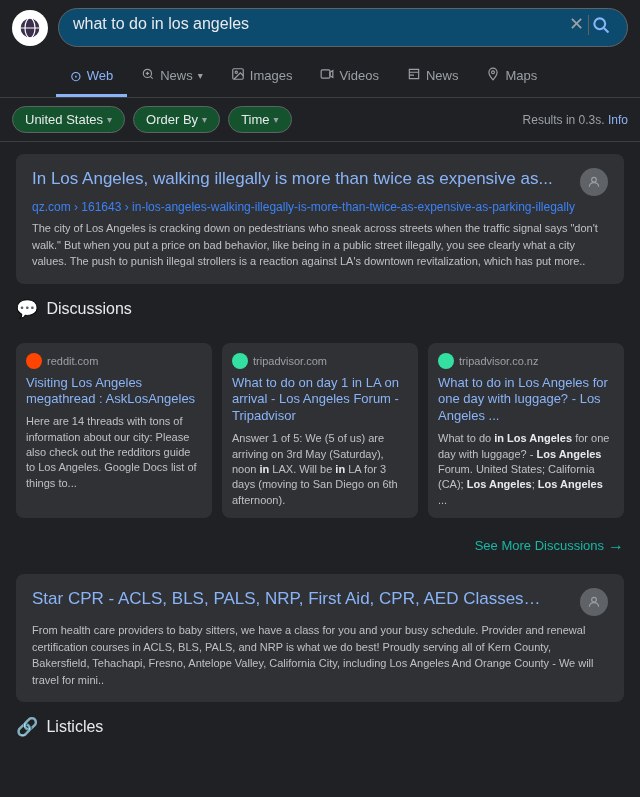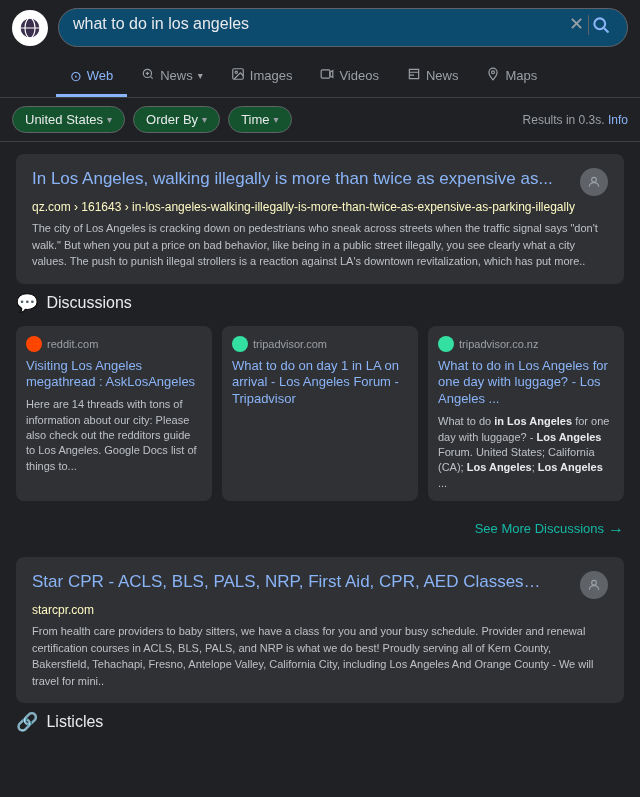--- a/index.html
+++ b/index.html
@@ -151,21 +151,21 @@
     
     .main-content {
       padding: 12px 16px;
     }
 
     
     .result-card {
       background: #303134;
       border-radius: 8px;
       padding: 14px 16px;
-      margin-bottom: 8px;
+      margin-bottom: 14px;
     }
     .result-header {
       display: flex;
       align-items: flex-start;
       justify-content: space-between;
     }
     .result-title {
       color: #8ab4f8;
       font-size: 17px;
       font-weight: normal;
@@ -180,21 +180,21 @@
       border-radius: 50%;
       background: #5f6368;
       flex-shrink: 0;
       display: flex;
       align-items: center;
       justify-content: center;
       color: #9aa0a6;
       font-size: 14px;
     }
     .result-url {
-      color: #fef9c3;
+      color: #3b82f6;
       font-size: 12px;
       margin: 4px 0;
     }
     .result-snippet {
       color: #bdc1c6;
       font-size: 11px;
       line-height: 1.5;
       margin-top: 6px;
     }
 
@@ -214,20 +214,21 @@
     .discussions-grid {
       display: grid;
       grid-template-columns: 1fr 1fr 1fr;
       gap: 10px;
       margin-bottom: 12px;
     }
     .discussion-card {
       background: #303134;
       border-radius: 8px;
       padding: 10px;
+      margin-top: 11px;
     }
     .discussion-source {
       display: flex;
       align-items: center;
       gap: 5px;
       margin-bottom: 6px;
     }
     .source-favicon {
       width: 16px;
       height: 16px;
@@ -418,20 +419,23 @@
         <div class="discussion-title">Visiting Los Angeles megathread : AskLosAngeles</div>
         <div class="discussion-snippet">Here are 14 threads with tons of information about our city: Please also check out the redditors guide to Los Angeles. Google Docs list of things to...</div>
       </div>
 
       <div class="discussion-card">
         <div class="discussion-source">
           <div class="source-favicon tripadvisor"></div>
           <span class="source-name">tripadvisor.com</span>
         </div>
         <div class="discussion-title">What to do on day 1 in LA on arrival - Los Angeles Forum - Tripadvisor</div>
+        <div class="discussion-snippet">
+          Answer 1 of 5: We (5 of us) are arriving on 3rd May (Saturday), noon <span class="highlight">in</span> LAX. Will be <span class="highlight">in</span> LA for 3 days (moving to San Diego on 6th afternoon).
+        </div>
       </div>
 
       <div class="discussion-card">
         <div class="discussion-source">
           <div class="source-favicon tripadvisor-nz"></div>
           <span class="source-name">tripadvisor.co.nz</span>
         </div>
         <div class="discussion-title">What to do in Los Angeles for one day with luggage? - Los Angeles ...</div>
         <div class="discussion-snippet">
           What to do <span class="highlight">in Los Angeles</span> for one day with luggage? - <span class="highlight">Los Angeles</span> Forum. United States; California (CA); <span class="highlight">Los Angeles</span>; <span class="highlight">Los Angeles</span> ...
@@ -450,21 +454,20 @@
   <div class="result-card">
     <div class="result-header">
       <div class="result-title">Star CPR - ACLS, BLS, PALS, NRP, First Aid, CPR, AED Classes…</div>
       <div class="result-icon">
         <svg width="14" height="14" viewBox="0 0 24 24" fill="none" stroke="currentColor" stroke-width="2">
           <circle cx="12" cy="8" r="4"></circle>
           <path d="M4 20c0-4 3.6-7 8-7s8 3 8 7"></path>
         </svg>
       </div>
     </div>
-    <div class="result-url">starcpr.com</div>
     <div class="result-snippet">From health care providers to baby sitters, we have a class for you and your busy schedule. Provider and renewal certification courses in ACLS, BLS, PALS, and NRP is what we do best! Proudly serving all of Kern County, Bakersfield, Tehachapi, Fresno, Antelope Valley, California City, including Los Angeles And Orange County - We will travel for mini..</div>
   </div>
 
   <div class="section-container">
     <div class="section-heading">
       <span class="section-heading-icon">🔗</span>
       <span>Listicles</span>
     </div>
 
   </div>

